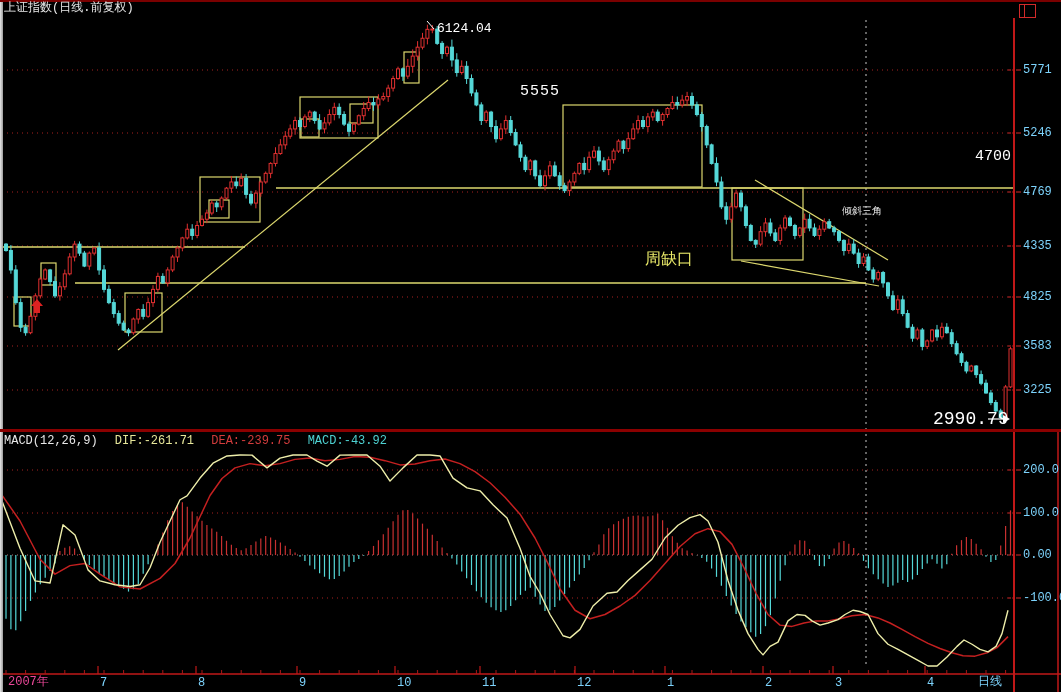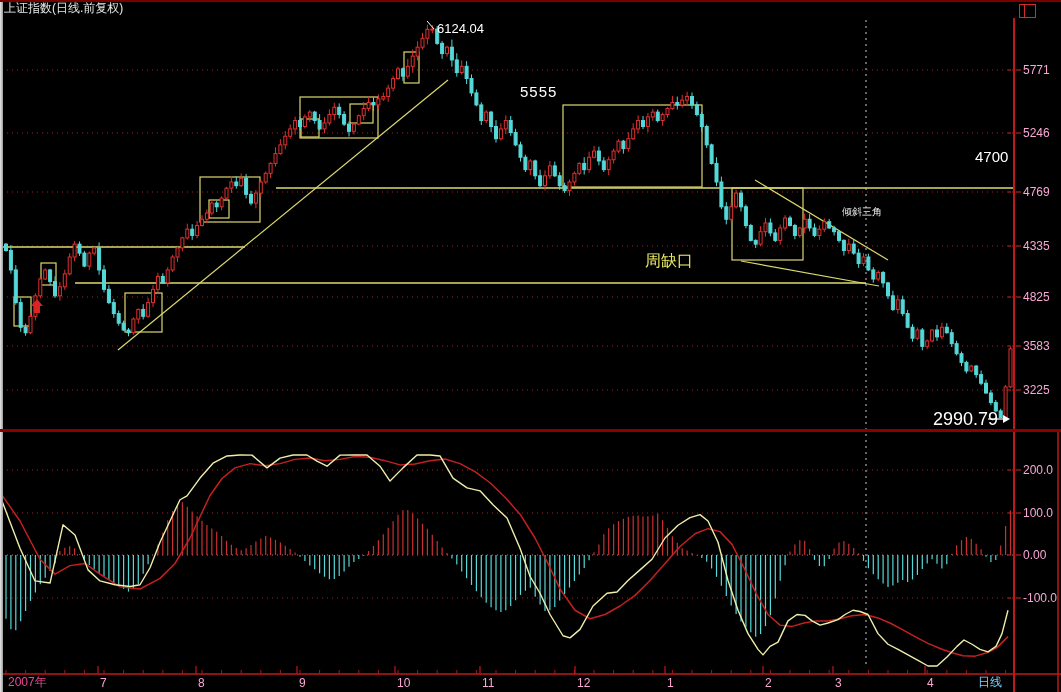--- a/index.html
+++ b/index.html
@@ -1,35 +1,35 @@
 <!DOCTYPE html>
 <html><head>
 <meta charset="utf-8">
 <style>
   html,body{margin:0;padding:0;background:#000;}
   #stage{position:relative;width:1061px;height:692px;background:#000;overflow:hidden;
-         font-family:Liberation Sans, sans-serif;}
+         font-family:Liberation Mono, monospace;}
   #chart-svg{position:absolute;left:0;top:0;}
   .txt{position:absolute;color:#fff;font-size:12px;white-space:nowrap;line-height:1.1;}
   .t-title{left:4px;top:2px;color:#e8e8e8;}
   .t-peak{left:437px;top:22px;font-size:13px;}
   .t-5555{left:520px;top:84px;font-size:15px;letter-spacing:1px;}
   .t-4700{left:975px;top:149px;font-size:15px;}
   .t-gap{left:645px;top:252px;color:#e8e868;font-size:16px;}
   .t-tri{left:842px;top:206px;color:#f0f0f0;font-size:10px;}
   .t-low{left:933px;top:410px;font-size:18px;}
   .macd-header{left:4px;top:435px;font-size:12px;}
   .macd-header span{margin-right:10px;}
   .mh-name{color:#e8e8e8;}
   .mh-dif{color:#e6e69a;}
   .mh-dea{color:#d23c3c;}
   .mh-macd{color:#4ed2d2;}
   .t-year{left:8px;top:676px;color:#ec4899;}
   .t-period{left:978px;top:676px;color:#7dd3fc;}
-  .ax-label{position:absolute;color:#f9a8d4;font-size:12px;white-space:nowrap;}
+  .ax-label{position:absolute;color:#7dd3fc;font-size:12px;white-space:nowrap;}
   .left-edge{position:absolute;left:0;top:0;width:3px;height:692px;
              background:linear-gradient(90deg,#e8e8e8,#9a9a9a);}
   .top-border{position:absolute;left:0;top:0;width:1061px;height:2px;background:#7a0000;}
   .pane-sep{position:absolute;left:0;top:429px;width:1061px;height:3px;background:#8b0000;}
   .corner-icon{position:absolute;left:1019px;top:4px;width:15px;height:12px;
                border:1px solid #d22a2a;}
   .corner-icon:before{content:"";position:absolute;left:4px;top:0;width:1px;height:12px;background:#d22a2a;}
 </style>
 </head>
 <body>
@@ -784,20 +784,26 @@
   <div class="corner-icon"></div>
 
   <div class="txt t-title">上证指数(日线.前复权)</div>
   <div class="txt t-peak">6124.04</div>
   <div class="txt t-5555">5555</div>
   <div class="txt t-4700">4700</div>
   <div class="txt t-gap">周缺口</div>
   <div class="txt t-tri">倾斜三角</div>
   <div class="txt t-low">2990.79</div>
 
+  <div class="txt macd-header">
+    <span class="mh-name">MACD(12,26,9)</span>
+    <span class="mh-dif">DIF:-261.71</span>
+    <span class="mh-dea">DEA:-239.75</span>
+    <span class="mh-macd">MACD:-43.92</span>
+  </div>
 
   <div class="txt t-year">2007年</div>
   <div class="txt t-period">日线</div>
 <div class="ax-label" style="left: 1023px; top: 63px;">5771</div>
     <div class="ax-label" style="left: 1023px; top: 126px;">5246</div>
     <div class="ax-label" style="left: 1023px; top: 185px;">4769</div>
     <div class="ax-label" style="left: 1023px; top: 239px;">4335</div>
     <div class="ax-label" style="left: 1023px; top: 290px;">4825</div>
     <div class="ax-label" style="left: 1023px; top: 339px;">3583</div>
     <div class="ax-label" style="left: 1023px; top: 383px;">3225</div>

